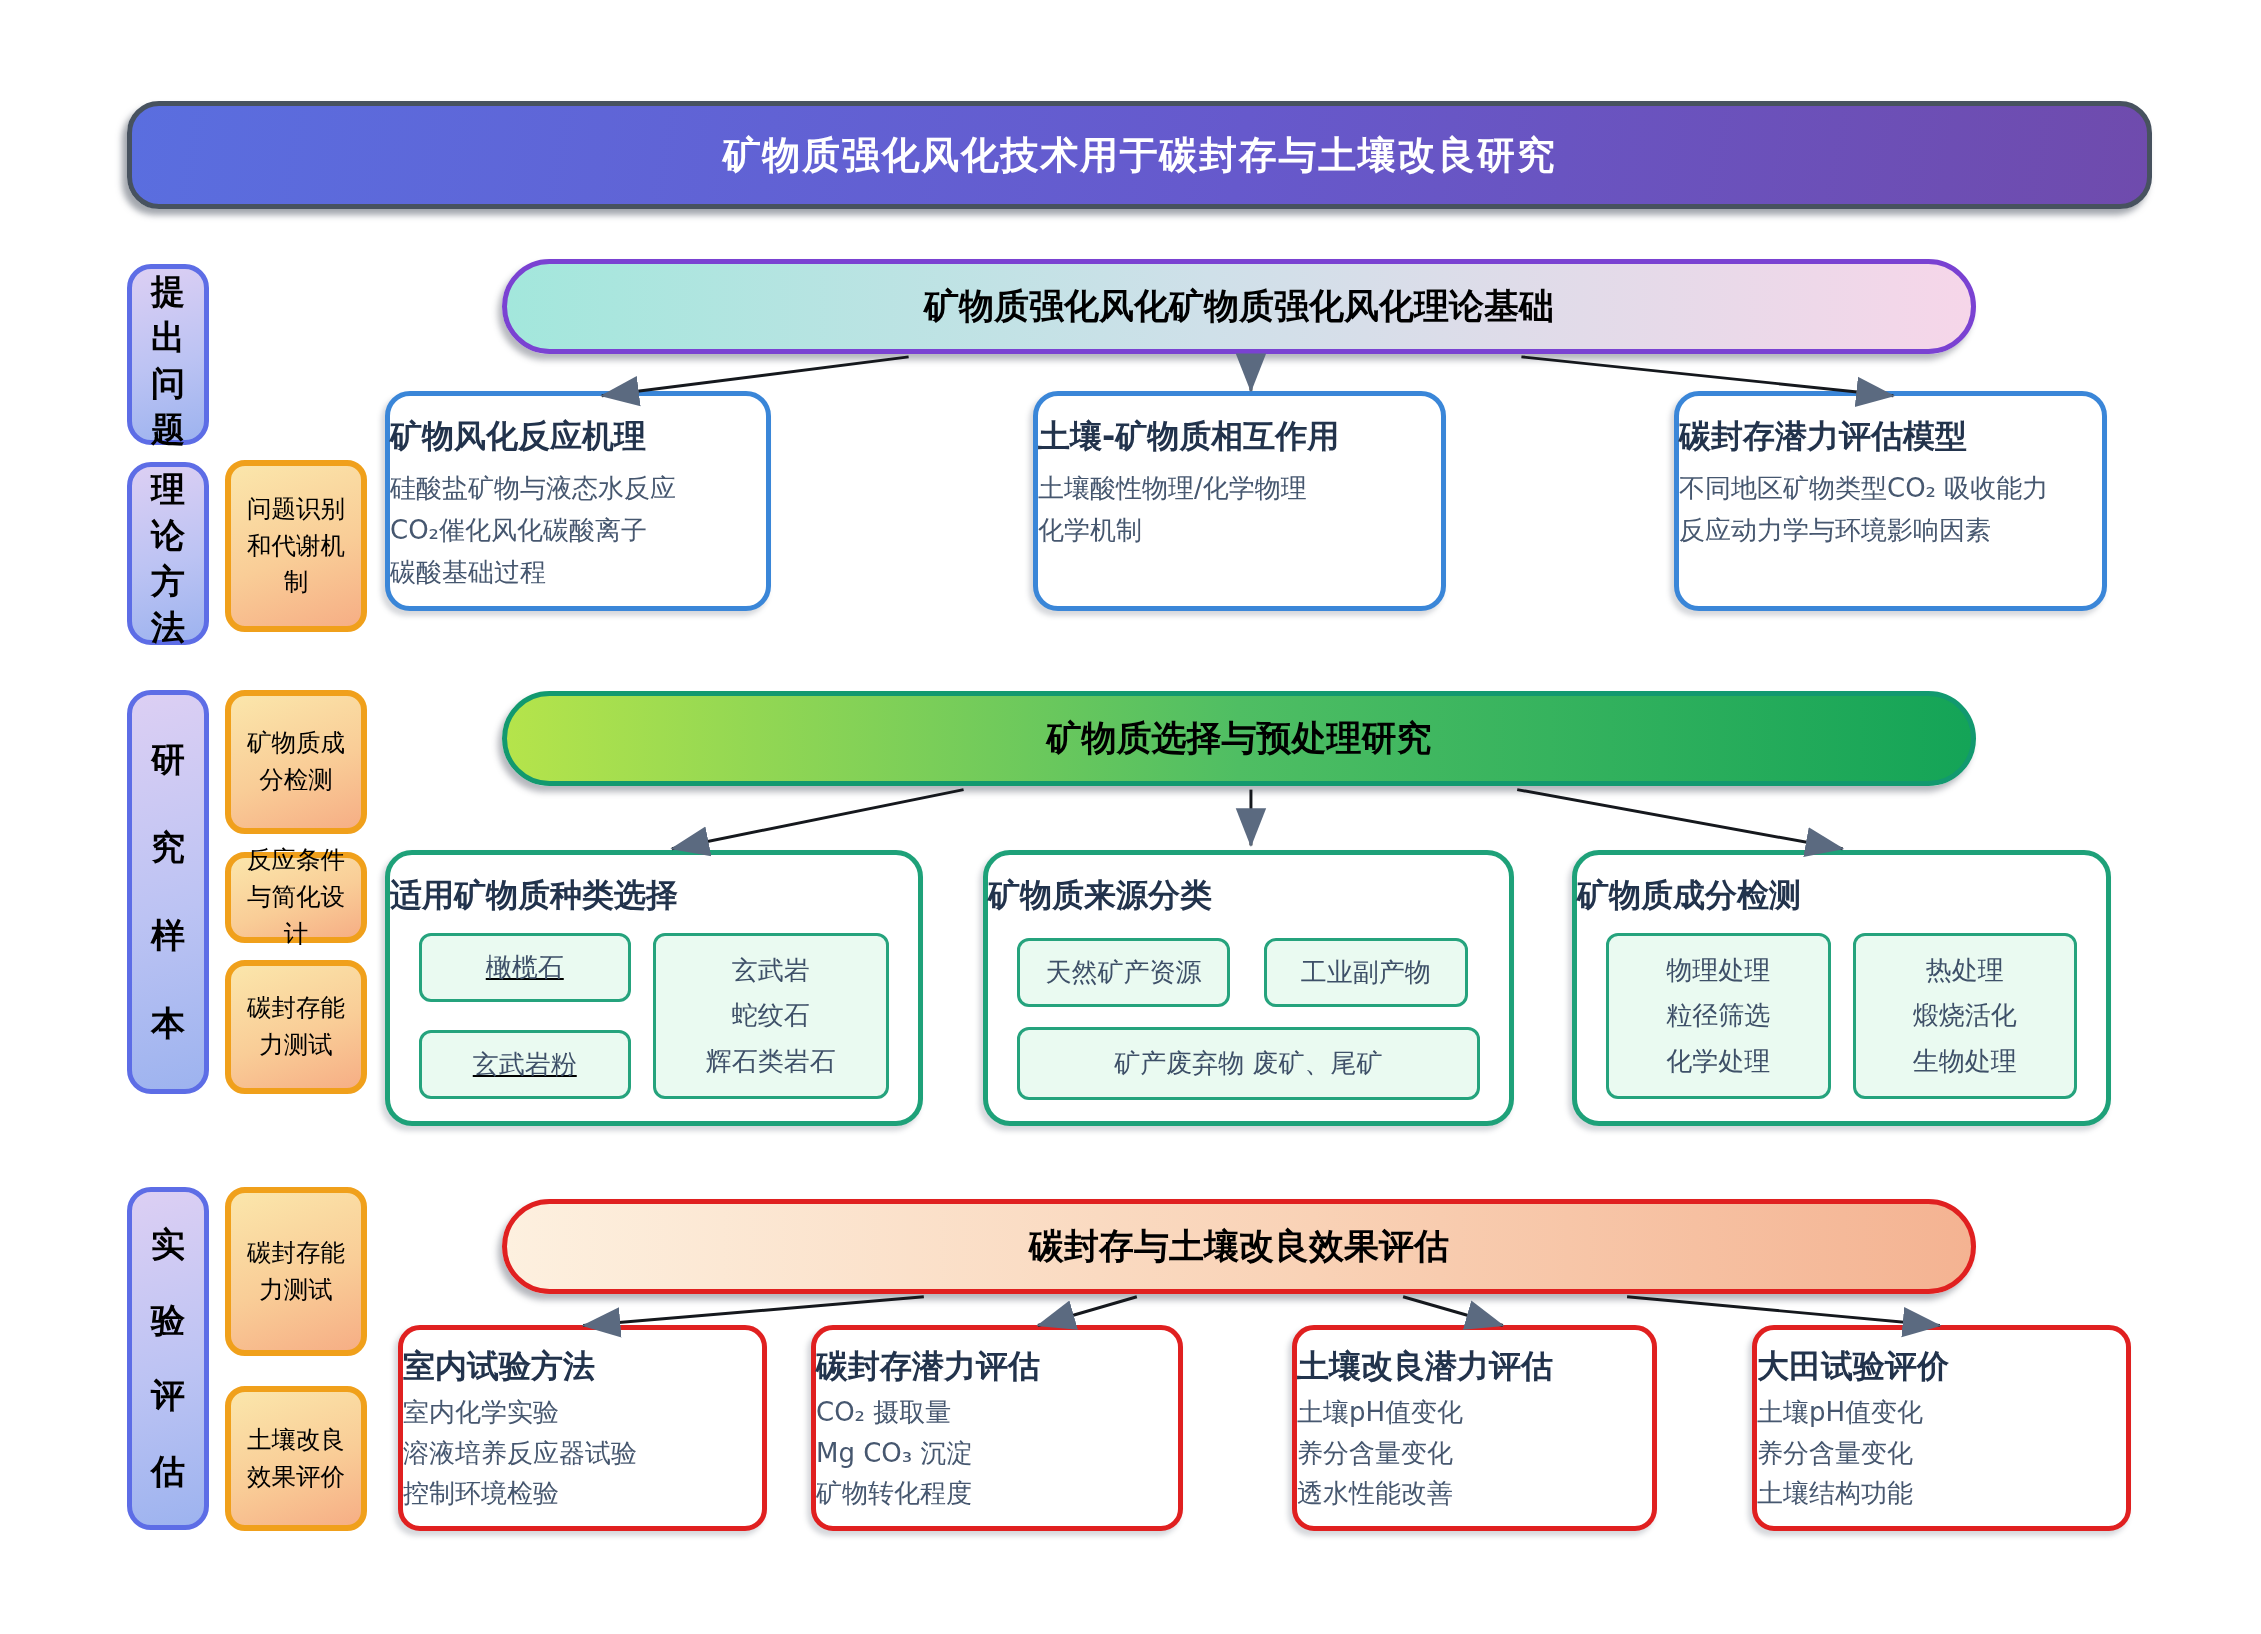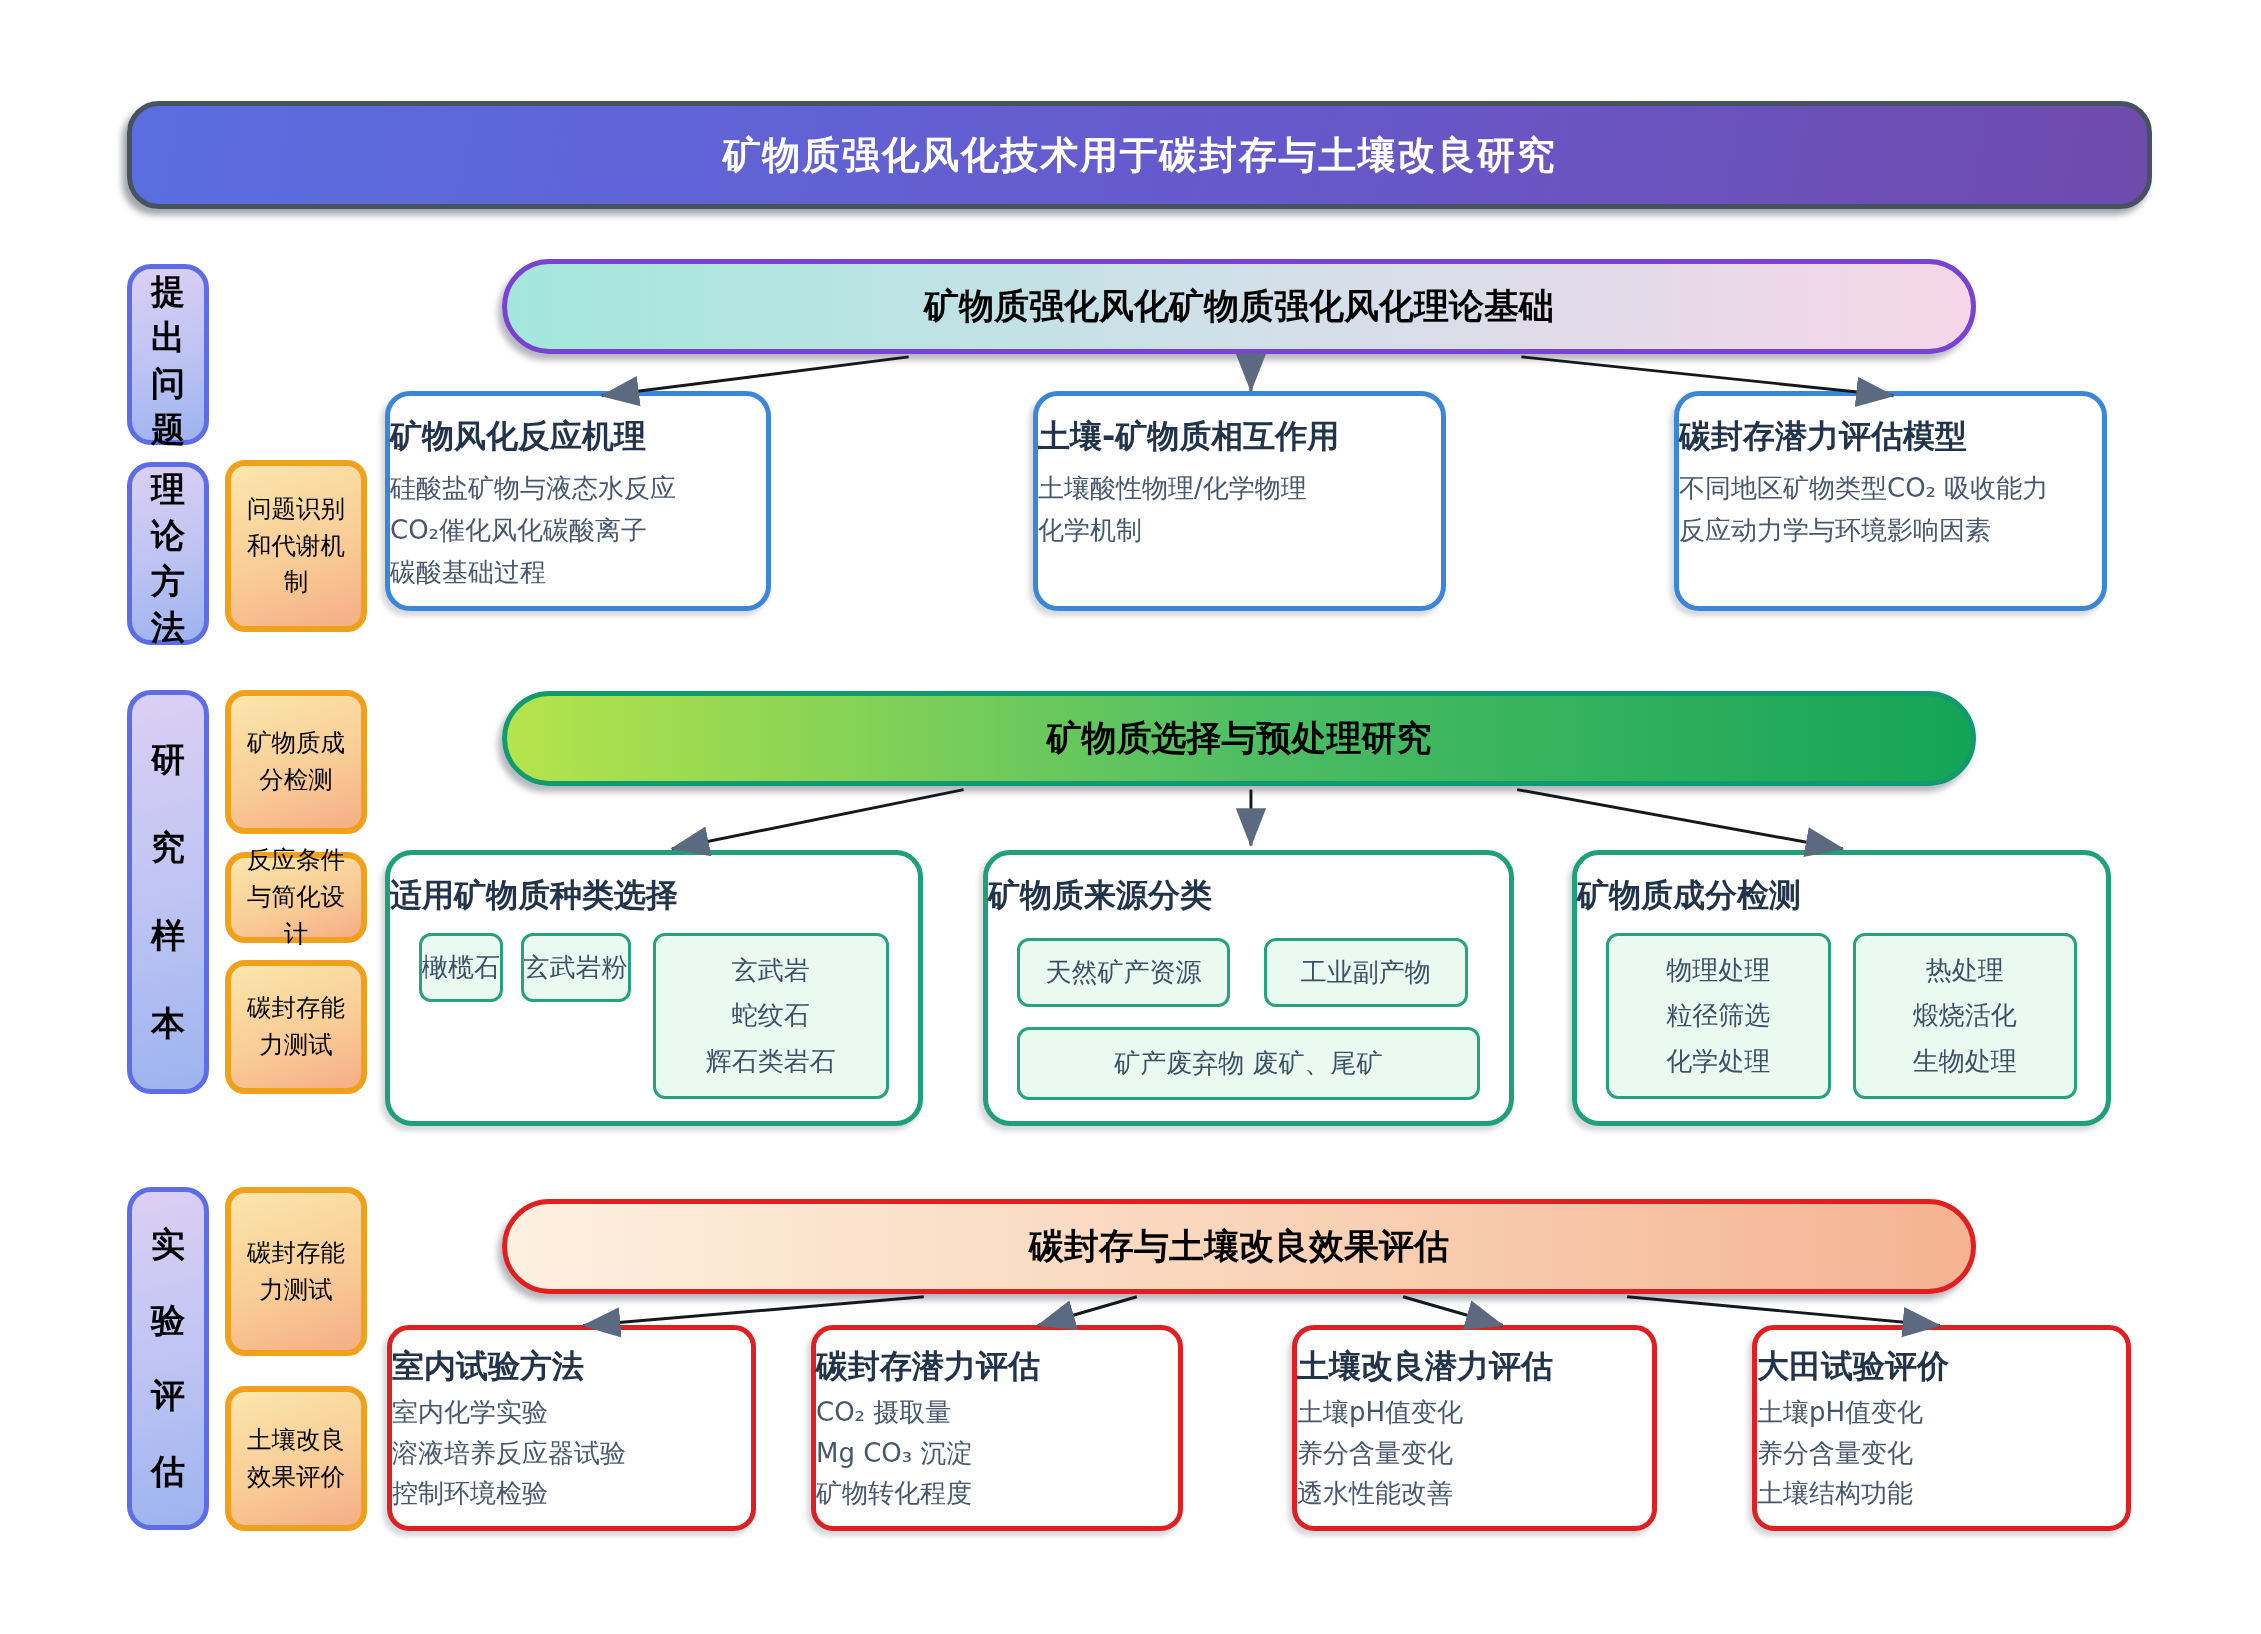--- a/index.html
+++ b/index.html
@@ -79,36 +79,36 @@
   .cbox.b0 { left:385px;  width:386px; }
   .cbox.b1 { left:1033px; width:413px; }
   .cbox.b2 { left:1674px; width:433px; }
 
   .cbox.green { border:5px solid #1ea179; border-radius:27px; top:850px; height:276px; }
   .cbox.g0 { left:385px;  width:538px; }
   .cbox.g1 { left:983px; width:531px; }
   .cbox.g2 { left:1572px; width:539px; }
 
   .cbox.red   { border:5px solid #e02020; border-radius:22px; top:1325px; height:206px; }
-  .cbox.r0 { left:387px;  width:369px; }
+  .cbox.r0 { left:398px;  width:369px; }
   .cbox.r1 { left:811px;  width:372px; }
   .cbox.r2 { left:1292px; width:365px; }
   .cbox.r3 { left:1752px; width:379px; }
   .cbox.red .ctitle { margin-top:15px; margin-bottom:3.4px; }
   .cbox.red .cline  { line-height:1.55; }
 
   
   .chip {
     background:#eafaf1; border:3.4px solid #25a37d; border-radius:12px;
     color:#3e5068; font-size:26px;
     display:flex; flex-direction:column; align-items:center; justify-content:center;
     text-align:center; line-height:1.75;
   }
   .g-body { width:100%; padding:6.8px 29px 22px 29px; flex:1; display:flex; gap:22px; }
-  .gcol   { display:flex; flex-direction:row; justify-content:space-between; }
+  .gcol   { display:flex; flex-direction:column; justify-content:space-between;text-decoration:underline; }
   .g0 .gcol  { width:45%; }
   .g0 .chip.small { height:69px; }
   .g0 .chip.tall  { flex:1; }
   .g1 .g-body { flex-direction:column; gap:20px; padding-top:12px; }
   .g1 .chip-row { display:flex; gap:34px; }
   .g1 .chip.c-a { width:46%; height:69px; }
   .g1 .chip.c-b { width:44%; height:69px; }
   .g1 .chip.wide { width:100%; height:73px; }
   .g2 .chip.half { flex:1; }
 

